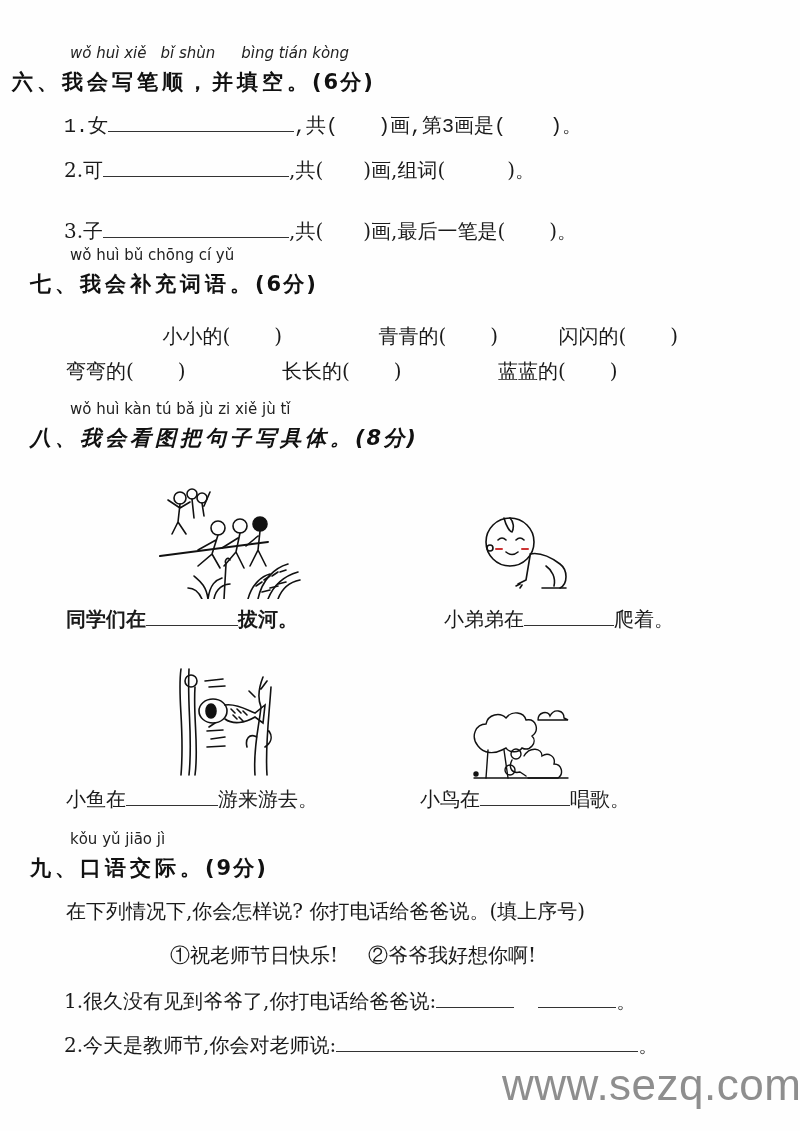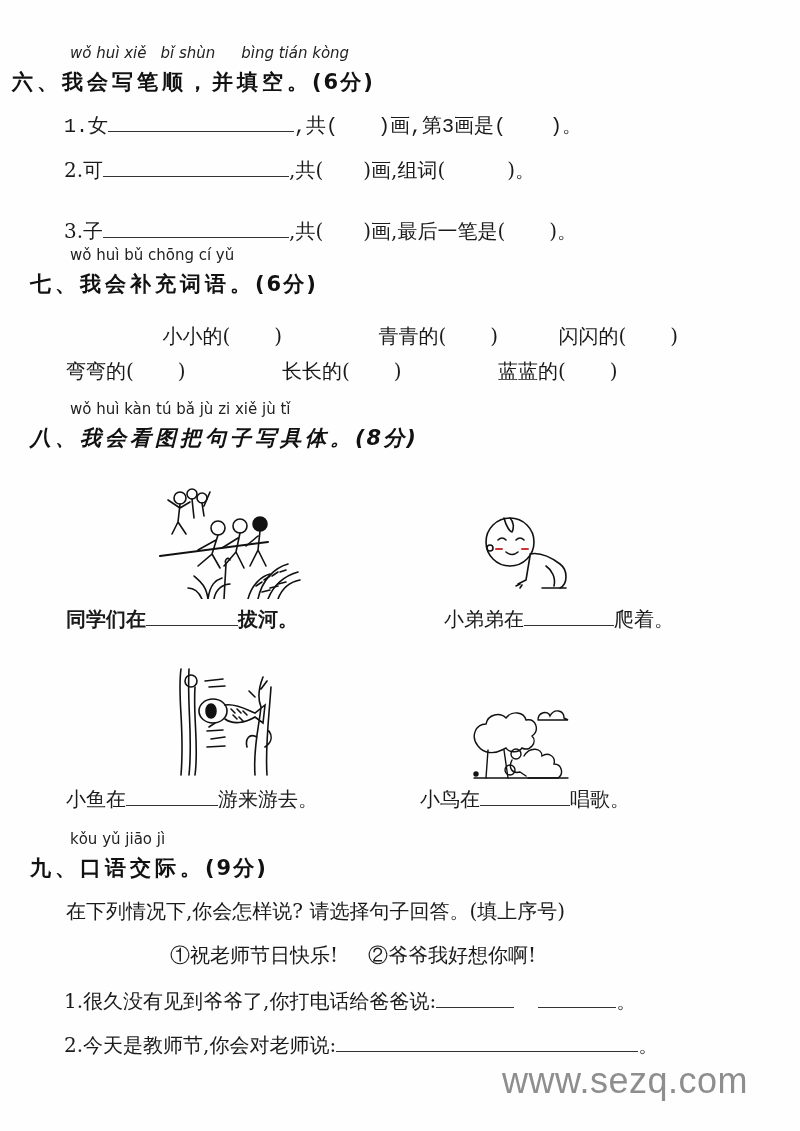--- a/index.html
+++ b/index.html
@@ -9,21 +9,21 @@
     font-family: "DejaVu Serif", "Liberation Serif", serif;
   }
   .abs { position: absolute; white-space: nowrap; }
   .pinyin { font-family: "DejaVu Sans", "Liberation Sans", sans-serif; font-size: 15px; color: #222; }
   .pinyin span { display: inline-block; font-style: italic; }
   .heading { font-family: "DejaVu Sans", "Liberation Sans", sans-serif; font-weight: bold; font-size: 21px; letter-spacing: 4px; color: #111; }
   .line { font-size: 20px; }
   .blank { display: inline-block; border-bottom: 1.5px solid #333; height: 18px; vertical-align: baseline; }
   .paren-gap { display: inline-block; }
   .pic { position: absolute; }
-  .watermark { font-family: "Liberation Sans", "DejaVu Sans", sans-serif; font-size: 36px; color: #8e8e8e; letter-spacing: 0.5px; }
+  .watermark { font-family: "Liberation Sans", "DejaVu Sans", sans-serif; font-size: 44px; color: #8e8e8e; letter-spacing: 0.5px; }
 </style>
 </head>
 <body>
 
 <div class="abs pinyin" style="left:70px; top:44px;">
   <span>wǒ huì xiě</span><span style="width:14px"></span><span>bǐ shùn</span><span style="width:26px"></span><span>bìng tián kòng</span>
 </div>
 <div class="abs heading" style="left:12px; top:68px;">
   <span>六、我会写笔顺，并填空。</span><span style="letter-spacing:2px;">(6分)</span>
 </div>
@@ -125,21 +125,21 @@
 </div>
 <div class="abs line" style="left:420px; top:786px;">
   <span>小鸟在</span><span class="blank" style="width:90px"></span><span>唱歌。</span>
 </div>
 
 <div class="abs pinyin" style="left:70px; top:830px;">kǒu yǔ jiāo jì</div>
 <div class="abs heading" style="left:30px; top:854px;">
   <span>九、口语交际。</span><span style="letter-spacing:2px;">(9分)</span>
 </div>
 
-<div class="abs line" style="left:66px; top:898px;">在下列情况下,你会怎样说? 请选择句子回答。(填上序号)</div>
+<div class="abs line" style="left:66px; top:898px;">在下列情况下,你会怎样说? 你打电话给爸爸说。(填上序号)</div>
 
 <div class="abs line" style="left:170px; top:942px;">
   <span>①祝老师节日快乐!</span><span style="display:inline-block;width:30px"></span><span>②爷爷我好想你啊!</span>
 </div>
 
 <div class="abs line" style="left:64px; top:988px;">
   <span>1.很久没有见到爷爷了,你打电话给爸爸说:</span><span class="blank" style="width:78px"></span><span style="display:inline-block;width:24px"></span><span class="blank" style="width:78px"></span><span>。</span>
 </div>
 <div class="abs line" style="left:64px; top:1032px;">
   <span>2.今天是教师节,你会对老师说:</span><span class="blank" style="width:302px"></span><span>。</span>

